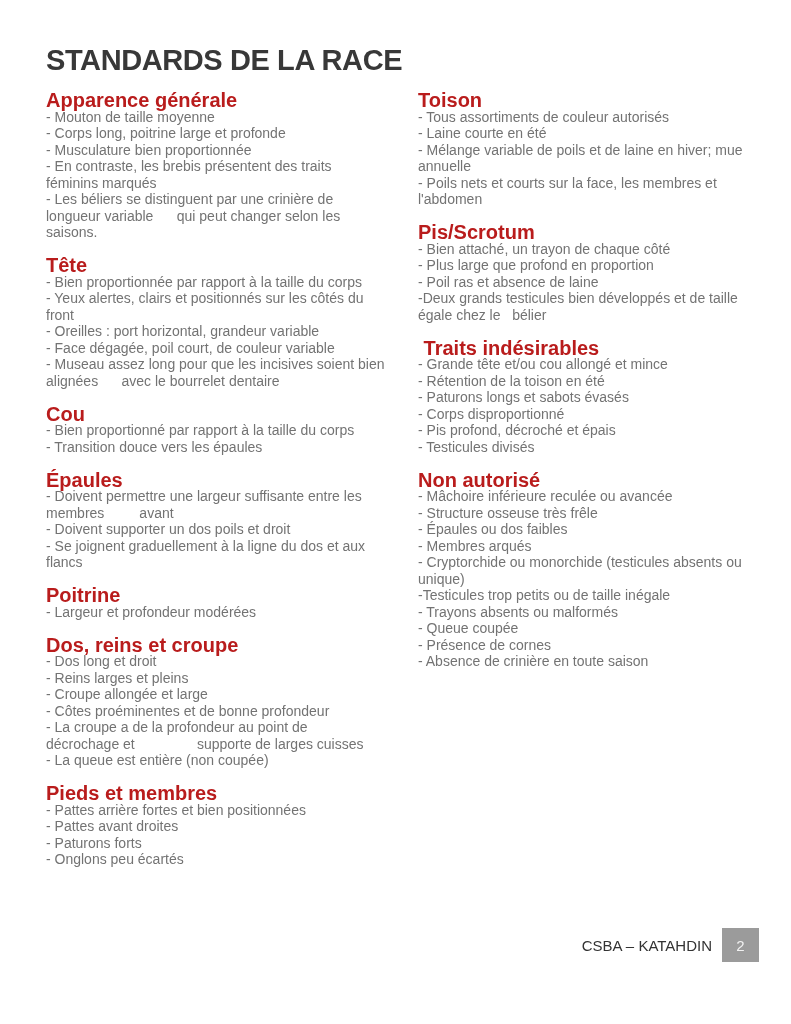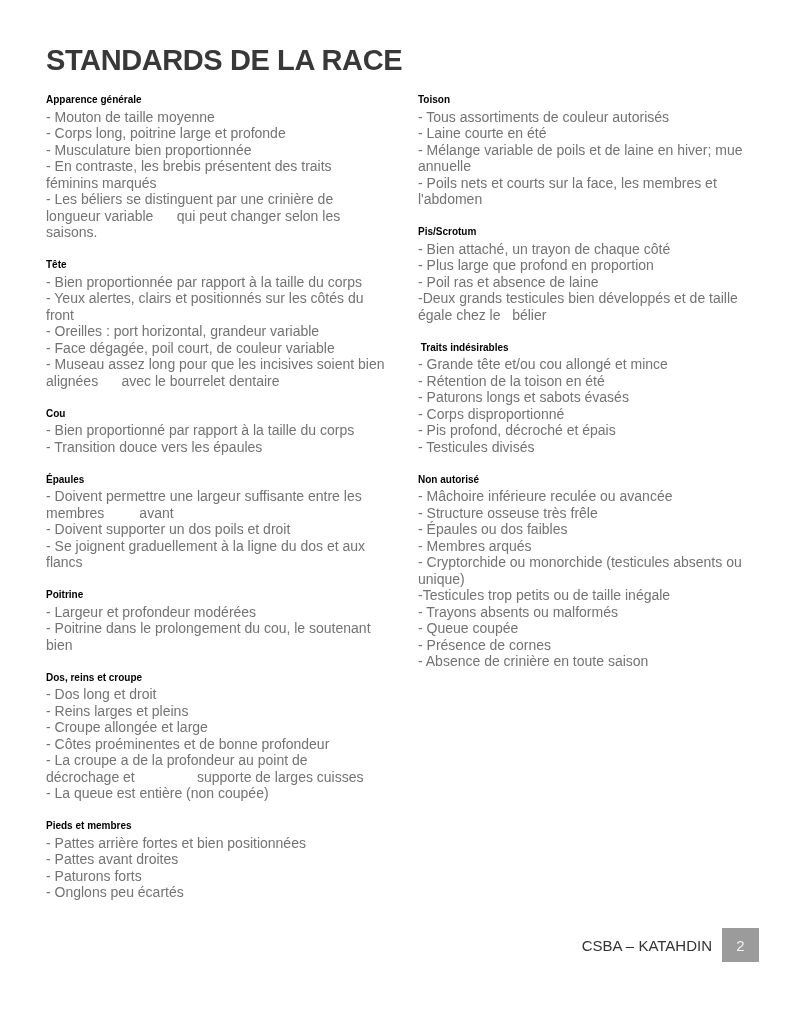--- a/index.html
+++ b/index.html
@@ -32,24 +32,24 @@
     position: absolute;
     left: 46px;
     top: 92px;
     width: 738px;
     display: flex;
   }
   .col-left  { width: 372px; flex: 0 0 372px; }
   .col-right { width: 366px; flex: 0 0 366px; }
   .sec { margin: 0 0 16.5px 0; }
   .sec-h {
-    font-size: 10px;
+    font-size: 20px;
     line-height: 16.5px;
     font-weight: bold;
-    color: #000000;
+    color: #b91c1c;
     white-space: pre;
   }
   .sec-item {
     font-size: 14px;
     line-height: 16.5px;
     color: #737373;
     white-space: pre;
   }
   .footer {
     position: absolute;
@@ -122,22 +122,20 @@
         <div class="sec-item">- Doivent permettre une largeur suffisante entre les
 membres         avant</div>
         <div class="sec-item">- Doivent supporter un dos poils et droit</div>
         <div class="sec-item">- Se joignent graduellement à la ligne du dos et aux
 flancs</div>
       </section>
 
       <section class="sec">
         <div class="sec-h">Poitrine</div>
         <div class="sec-item">- Largeur et profondeur modérées</div>
-        <div class="sec-item">- Poitrine dans le prolongement du cou, le soutenant
-bien</div>
       </section>
 
       <section class="sec">
         <div class="sec-h">Dos, reins et croupe</div>
         <div class="sec-item">- Dos long et droit</div>
         <div class="sec-item">- Reins larges et pleins</div>
         <div class="sec-item">- Croupe allongée et large</div>
         <div class="sec-item">- Côtes proéminentes et de bonne profondeur</div>
         <div class="sec-item">- La croupe a de la profondeur au point de
 décrochage et                supporte de larges cuisses</div>

